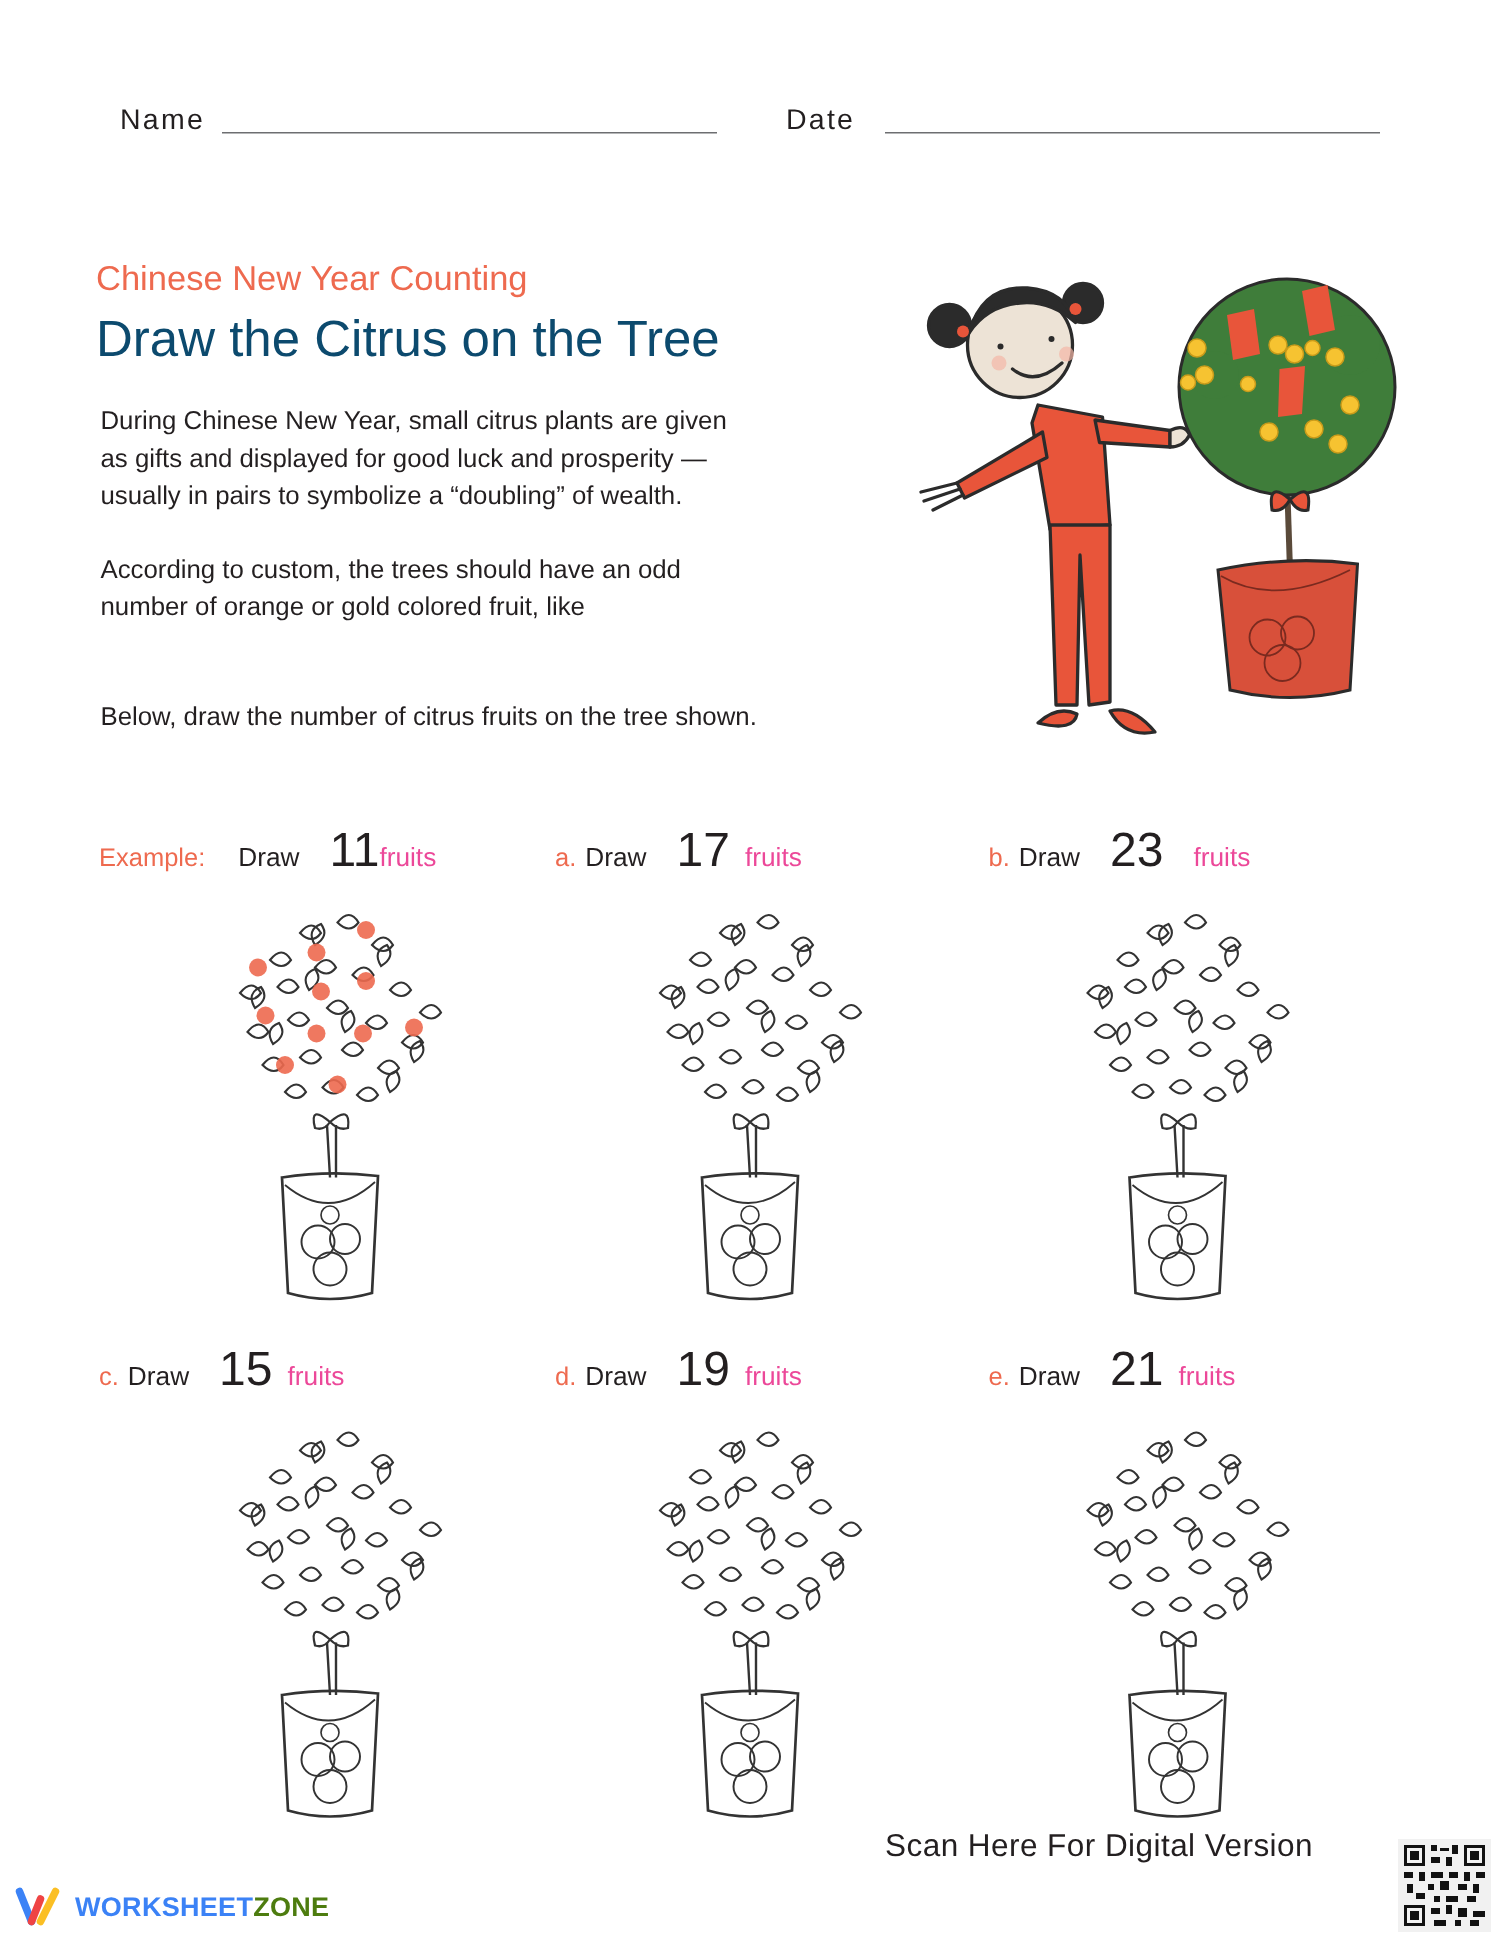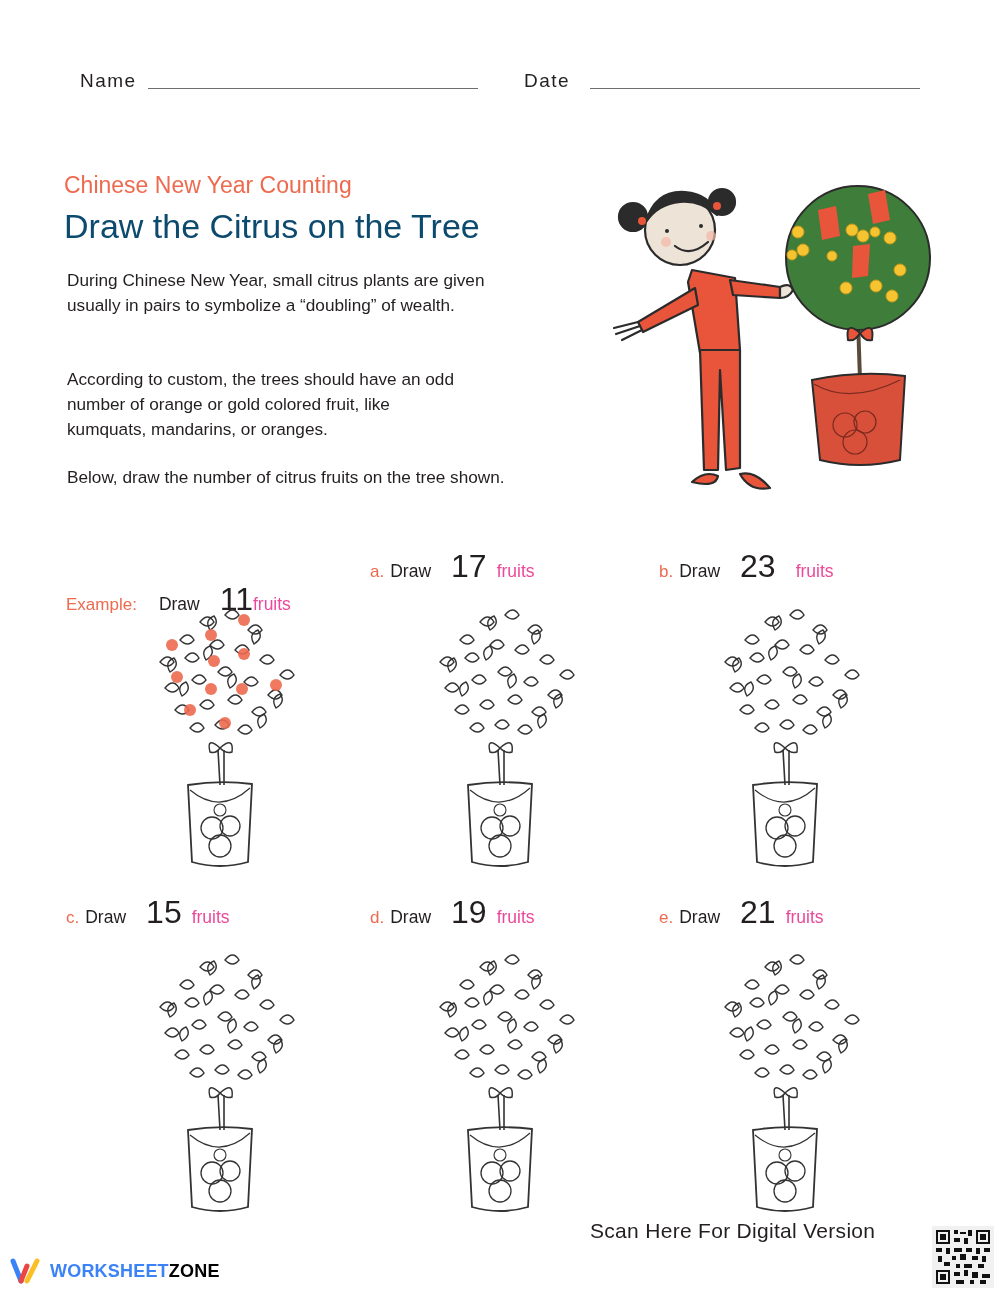--- a/index.html
+++ b/index.html
@@ -24,43 +24,43 @@
   .prob .draw { font-size: 17.5px; color: #231f20; }
   .prob .num { font-size: 32px; color: #231f20; margin: 0 10px 0 20px; }
   .prob .fruits { font-size: 17.5px; color: #ec4899; }
 
   .tree { width: 160px; height: 270px; }
 
   
   .logo { left: 10px; top: 1258px; display: flex; align-items: center; }
   .logo-text { font-weight: bold; font-size: 18px; letter-spacing: 0.2px; margin-left: 6px; }
   .logo-text .ws { color: #3b82f6; }
-  .logo-text .zone { color: #000000; }
+  .logo-text .zone { color: #4d7c0f; }
   .scan { left: 590px; top: 1219px; font-size: 21px; color: #231f20; letter-spacing: 0.3px; }
   .qr { left: 932px; top: 1226px; width: 58px; height: 58px; background:#f1f1f1; padding:2px; }
 </style>
 </head>
 <body>
 
 <div class="abs field-label" style="left:68px;margin-left:12px;">Name</div>
 <div class="abs field-line" style="left:148px; width:330px;"></div>
 <div class="abs field-label" style="left:524px;">Date</div>
 <div class="abs field-line" style="left:590px; width:330px;"></div>
 
 <div class="abs subtitle">Chinese New Year Counting</div>
 <div class="abs title">Draw the Citrus on the Tree</div>
 
 <div class="abs para" style="top:268px;">
   <div>During Chinese New Year, small citrus plants are given</div>
+  <div>as gifts and displayed for good luck and prosperity —</div>
   <div>usually in pairs to symbolize a “doubling” of wealth.</div>
 </div>
 <div class="abs para" style="top:367px;">
   <div>According to custom, the trees should have an odd</div>
   <div>number of orange or gold colored fruit, like</div>
-  <div>kumquats, mandarins, or oranges.</div>
 </div>
 <div class="abs para" style="top:465px;">
   <div>Below, draw the number of citrus fruits on the tree shown.</div>
 </div>
 
 <svg class="abs" style="left:600px; top:170px;" width="360" height="330" viewBox="0 0 360 330">
 
   <g stroke="#2b2b2b" stroke-width="2.2" stroke-linejoin="round" stroke-linecap="round">
 
     <circle cx="33" cy="47" r="14" fill="#2b2b2b"></circle>
@@ -170,21 +170,21 @@
       <path d="M48 185 Q80 180 112 184 L108 262 Q80 270 52 262 Z" stroke="#333" stroke-width="1.8" fill="none"></path>
       <path d="M50 190 Q80 215 110 188" stroke="#333" stroke-width="1.2" fill="none"></path>
       <circle cx="72" cy="228" r="11" stroke="#333" stroke-width="1.3" fill="none"></circle>
       <circle cx="90" cy="226" r="10" stroke="#333" stroke-width="1.3" fill="none"></circle>
       <circle cx="80" cy="246" r="11" stroke="#333" stroke-width="1.3" fill="none"></circle>
       <circle cx="80" cy="210" r="6" stroke="#333" stroke-width="1.1" fill="none"></circle>
     </g>
   </defs>
 </svg>
 
-<div class="abs prob" style="left:66px; top:548px;margin-top:33px;">
+<div class="abs prob" style="left:66px; top:548px;">
   <span class="letter" style="margin-right:22px;">Example:</span>
   <span class="draw">Draw</span>
   <span class="num" style="margin-right:0;">11</span>
   <span class="fruits">fruits</span>
 </div>
 <div class="abs prob" style="left:370px; top:548px;">
   <span class="letter">a.</span>
   <span class="draw">Draw</span>
   <span class="num">17</span>
   <span class="fruits">fruits</span>

